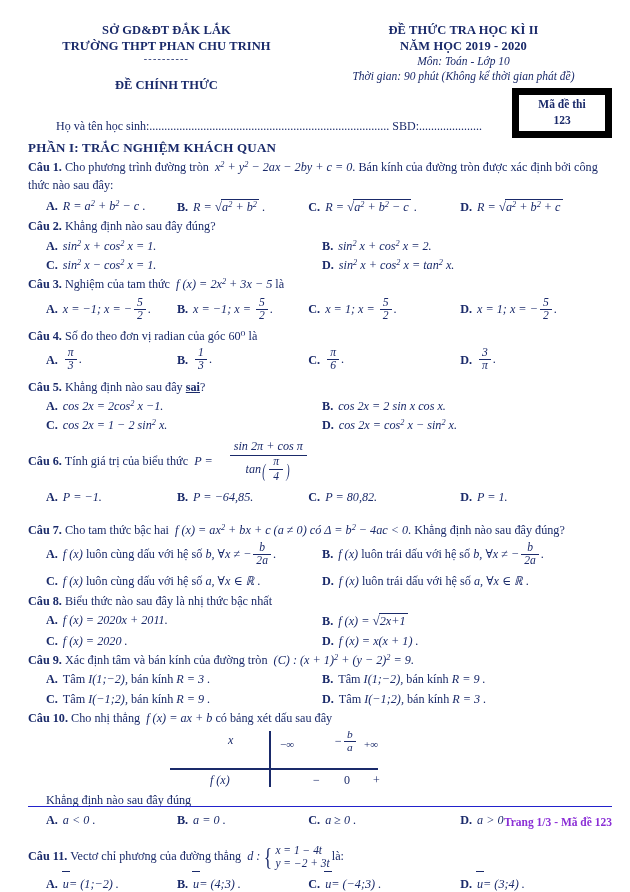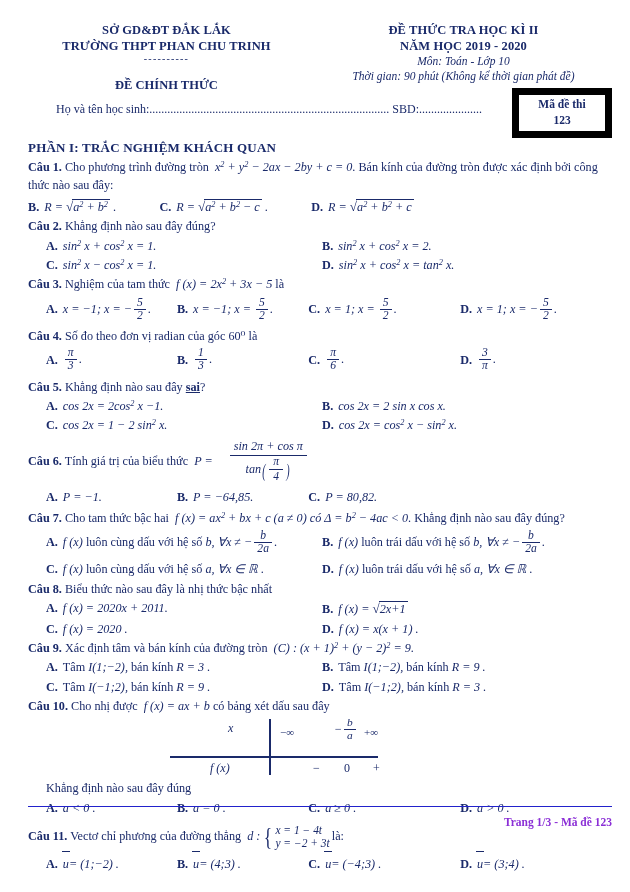--- a/index.html
+++ b/index.html
@@ -25,21 +25,21 @@
   
   .codebox{
     position:absolute;right:18px;top:88px;
     width:86px;border:7px solid #000000;
     text-align:center;font-weight:bold;font-size:11.5px;
     line-height:1.35;padding:2px 0 3px 0;background:#fff;
   }
 
   
   .nameline{
-    position:absolute;left:56px;top:102px;
+    position:absolute;left:56px;top:119px;
     font-size:12px;white-space:nowrap;
   }
 
   
   .content{position:absolute;left:28px;top:140px;width:584px;font-size:12.2px;}
   .parttitle{font-weight:bold;font-size:13px;letter-spacing:.2px;margin-bottom:2px;}
   .q{margin-top:1px;line-height:1.5;}
   .qlabel{font-weight:bold;}
 
   
@@ -124,20 +124,21 @@
 
   <div class="content">
 
     <div class="parttitle">PHẦN I: TRẮC NGHIỆM KHÁCH QUAN</div>
 
     <div class="q">
       <span class="qlabel">Câu 1.</span>
       <span>Cho phương trình đường tròn</span>
       <span class="mi">&nbsp;x<sup>2</sup> + y<sup>2</sup> − 2ax − 2by + c = 0</span><span>. Bán kính của đường tròn được xác định bởi công thức nào sau đây:</span>
       <div class="opts4">
+        <div class="o4a"><span class="ol">A.</span><span class="mi">R = a<sup>2</sup> + b<sup>2</sup> − c</span> .</div>
         <div class="o4b"><span class="ol">B.</span><span class="mi">R = <span class="sqrt"><span class="rad">√</span><span class="bar">a<sup>2</sup> + b<sup>2</sup></span></span></span> .</div>
         <div class="o4c"><span class="ol">C.</span><span class="mi">R = <span class="sqrt"><span class="rad">√</span><span class="bar">a<sup>2</sup> + b<sup>2</sup> − c</span></span></span> .</div>
         <div class="o4d"><span class="ol">D.</span><span class="mi">R = <span class="sqrt"><span class="rad">√</span><span class="bar">a<sup>2</sup> + b<sup>2</sup> + c</span></span></span></div>
       </div>
     </div>
 
     <div class="q">
       <span class="qlabel">Câu 2.</span>
       <span>Khẳng định nào sau đây đúng?</span>
       <div class="opts2">
@@ -192,24 +193,25 @@
       <span class="q6wrap mi">&nbsp;P =
         <span class="bigfrac">
           <span class="nu">sin&nbsp;2π + cos&nbsp;π</span>
           <span class="de">tan<span style="font-size:1.5em;font-weight:300;vertical-align:-.18em;display:inline-block;transform:scaleX(.55);">(</span><span class="frac"><span class="nu">π</span><span class="de">4</span></span><span style="font-size:1.5em;font-weight:300;vertical-align:-.18em;display:inline-block;transform:scaleX(.55);">)</span></span>
         </span>
       </span>
       <div class="opts4" style="margin-top:4px;">
         <div class="o4a"><span class="ol">A.</span><span class="mi">P = −1.</span></div>
         <div class="o4b"><span class="ol">B.</span><span class="mi">P = −64,85.</span></div>
         <div class="o4c"><span class="ol">C.</span><span class="mi">P = 80,82.</span></div>
-      </div>
-    </div>
-
-    <div class="q" style="margin-top:2px;font-family:Liberation Serif, serif;">
+        <div class="o4d"><span class="ol">D.</span><span class="mi">P = 1.</span></div>
+      </div>
+    </div>
+
+    <div class="q" style="margin-top:14px;">
       <span class="qlabel">Câu 7.</span>
       <span>Cho tam thức bậc hai</span>
       <span class="mi">&nbsp;f (x) = ax<sup>2</sup> + bx + c (a ≠ 0) có Δ = b<sup>2</sup> − 4ac &lt; 0</span><span>. Khẳng định nào sau đây đúng?</span>
       <div class="opts2" style="margin-top:4px;">
         <div class="o2l"><span class="ol">A.</span><span class="mi">f (x)</span> <span>luôn cùng dấu với hệ số</span> <span class="mi">b, ∀x ≠ −<span class="frac"><span class="nu">b</span><span class="de">2a</span></span></span>.</div>
         <div class="o2r"><span class="ol">B.</span><span class="mi">f (x)</span> <span>luôn trái dấu với hệ số</span> <span class="mi">b, ∀x ≠ −<span class="frac"><span class="nu">b</span><span class="de">2a</span></span></span>.</div>
       </div>
       <div class="opts2" style="margin-top:4px;">
         <div class="o2l"><span class="ol">C.</span><span class="mi">f (x)</span> <span>luôn cùng dấu với hệ số</span> <span class="mi">a, ∀x ∈ ℝ</span> .</div>
         <div class="o2r"><span class="ol">D.</span><span class="mi">f (x)</span> <span>luôn trái dấu với hệ số</span> <span class="mi">a, ∀x ∈ ℝ</span> .</div>
@@ -238,21 +240,21 @@
         <div class="o2r"><span class="ol">B.</span><span>Tâm</span> <span class="mi">I(1;−2),</span> <span>bán kính</span> <span class="mi">R = 9 .</span></div>
       </div>
       <div class="opts2">
         <div class="o2l"><span class="ol">C.</span><span>Tâm</span> <span class="mi">I(−1;2),</span> <span>bán kính</span> <span class="mi">R = 9 .</span></div>
         <div class="o2r"><span class="ol">D.</span><span>Tâm</span> <span class="mi">I(−1;2),</span> <span>bán kính</span> <span class="mi">R = 3 .</span></div>
       </div>
     </div>
 
     <div class="q">
       <span class="qlabel">Câu 10.</span>
-      <span>Cho nhị được</span>
+      <span>Cho nhị thẳng</span>
       <span class="mi">&nbsp;f (x) = ax + b&nbsp;</span><span>có bảng xét dấu sau đây</span>
 
       <div class="signtable">
         <div class="st-vline"></div>
         <div class="st-hline"></div>
         <div class="st-x mi">x</div>
         <div class="st-fx mi">f (x)</div>
         <div class="st-ninf">−∞</div>
         <div class="st-ba mi">−<span class="frac"><span class="nu">b</span><span class="de">a</span></span></div>
         <div class="st-pinf">+∞</div>
@@ -263,21 +265,21 @@
 
       <div style="padding-left:18px;">Khẳng định nào sau đây đúng</div>
       <div class="opts4">
         <div class="o4a"><span class="ol">A.</span><span class="mi">a &lt; 0 .</span></div>
         <div class="o4b"><span class="ol">B.</span><span class="mi">a = 0 .</span></div>
         <div class="o4c"><span class="ol">C.</span><span class="mi">a ≥ 0 .</span></div>
         <div class="o4d"><span class="ol">D.</span><span class="mi">a &gt; 0 .</span></div>
       </div>
     </div>
 
-    <div class="q" style="margin-top:6px;">
+    <div class="q" style="margin-top:14px;">
       <span class="qlabel">Câu 11.</span>
       <span>Vectơ chỉ phương của đường thẳng</span>
       <span class="mi">&nbsp;d&nbsp;:</span><span class="sys">
           <span class="brace">{</span>
           <span class="rows mi">
             <span style="display:block;">x = 1 − 4t</span>
             <span style="display:block;">y = −2 + 3t</span>
           </span>
         </span><span>là:</span>
       <div class="opts4" style="margin-top:4px;">

